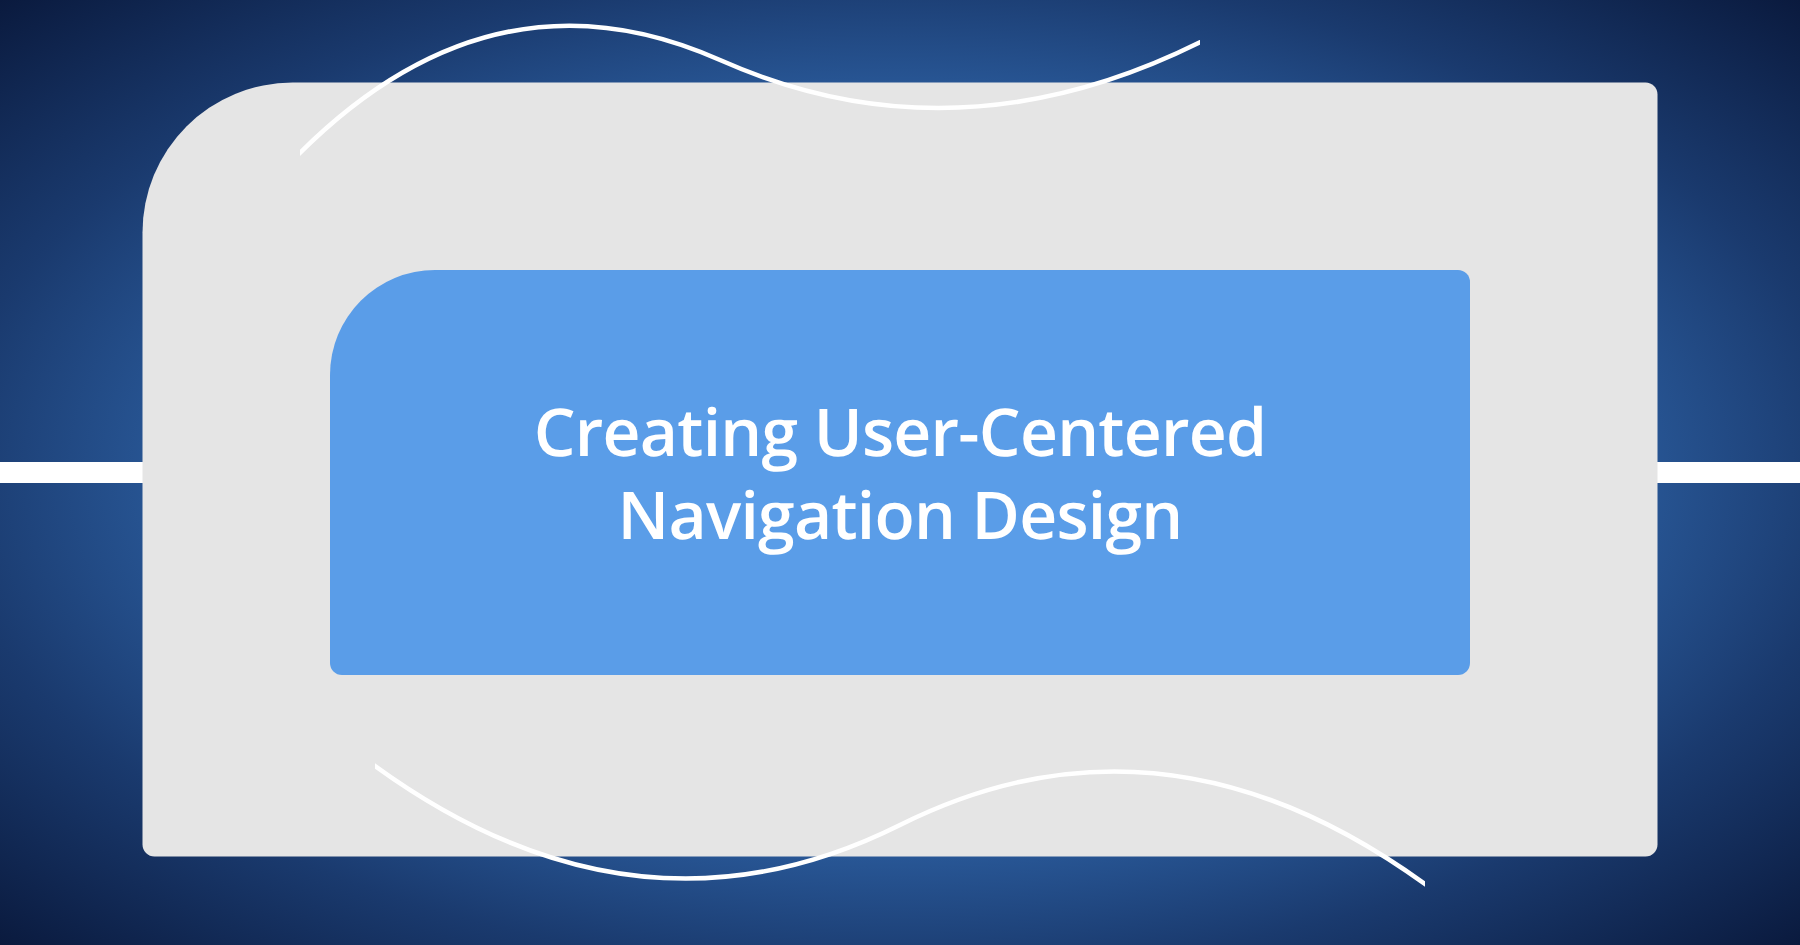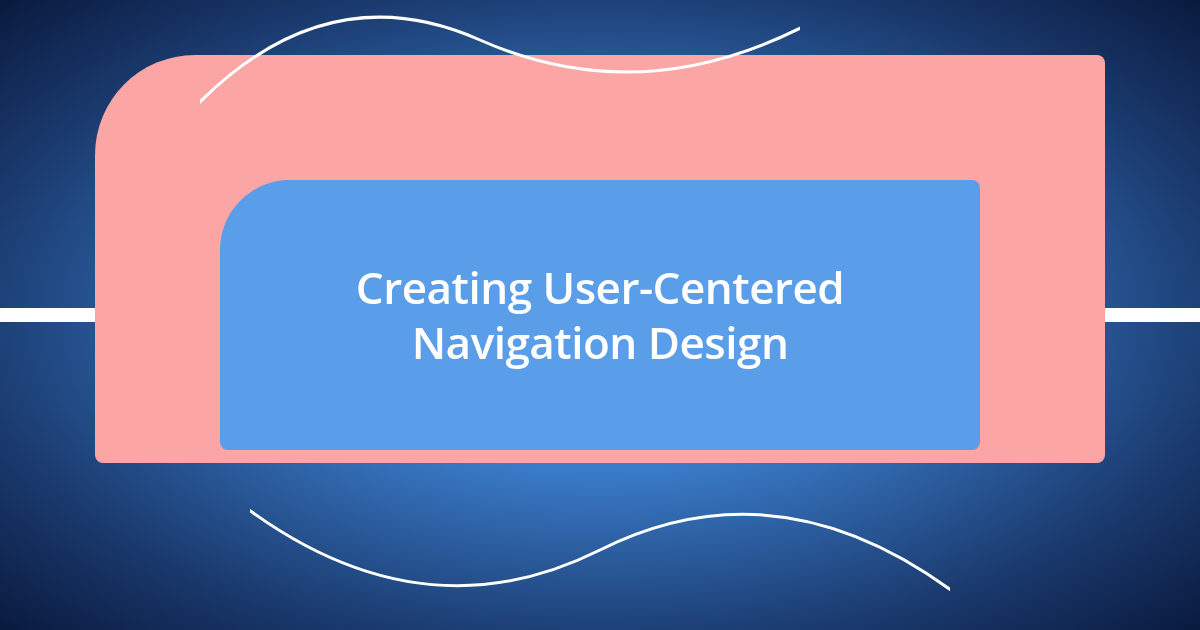--- a/index.html
+++ b/index.html
@@ -45,22 +45,22 @@
       left: 250px;
       width: 700px;
       height: 200px;
       z-index: 3;
     }
     .main-frame {
       position: absolute;
       top: 55px;
       left: 95px;
       width: 1010px;
-      height: 408px;
-      background: #fca5a5;
+      height: 516px;
+      background: #e5e5e5;
       border-radius: 100px 8px 8px 8px;
       z-index: 2;
     }
     .inner-cutout {
       position: absolute;
       top: 125px;
       left: 125px;
       width: 760px;
       height: 270px;
       background: #5a9de8;

